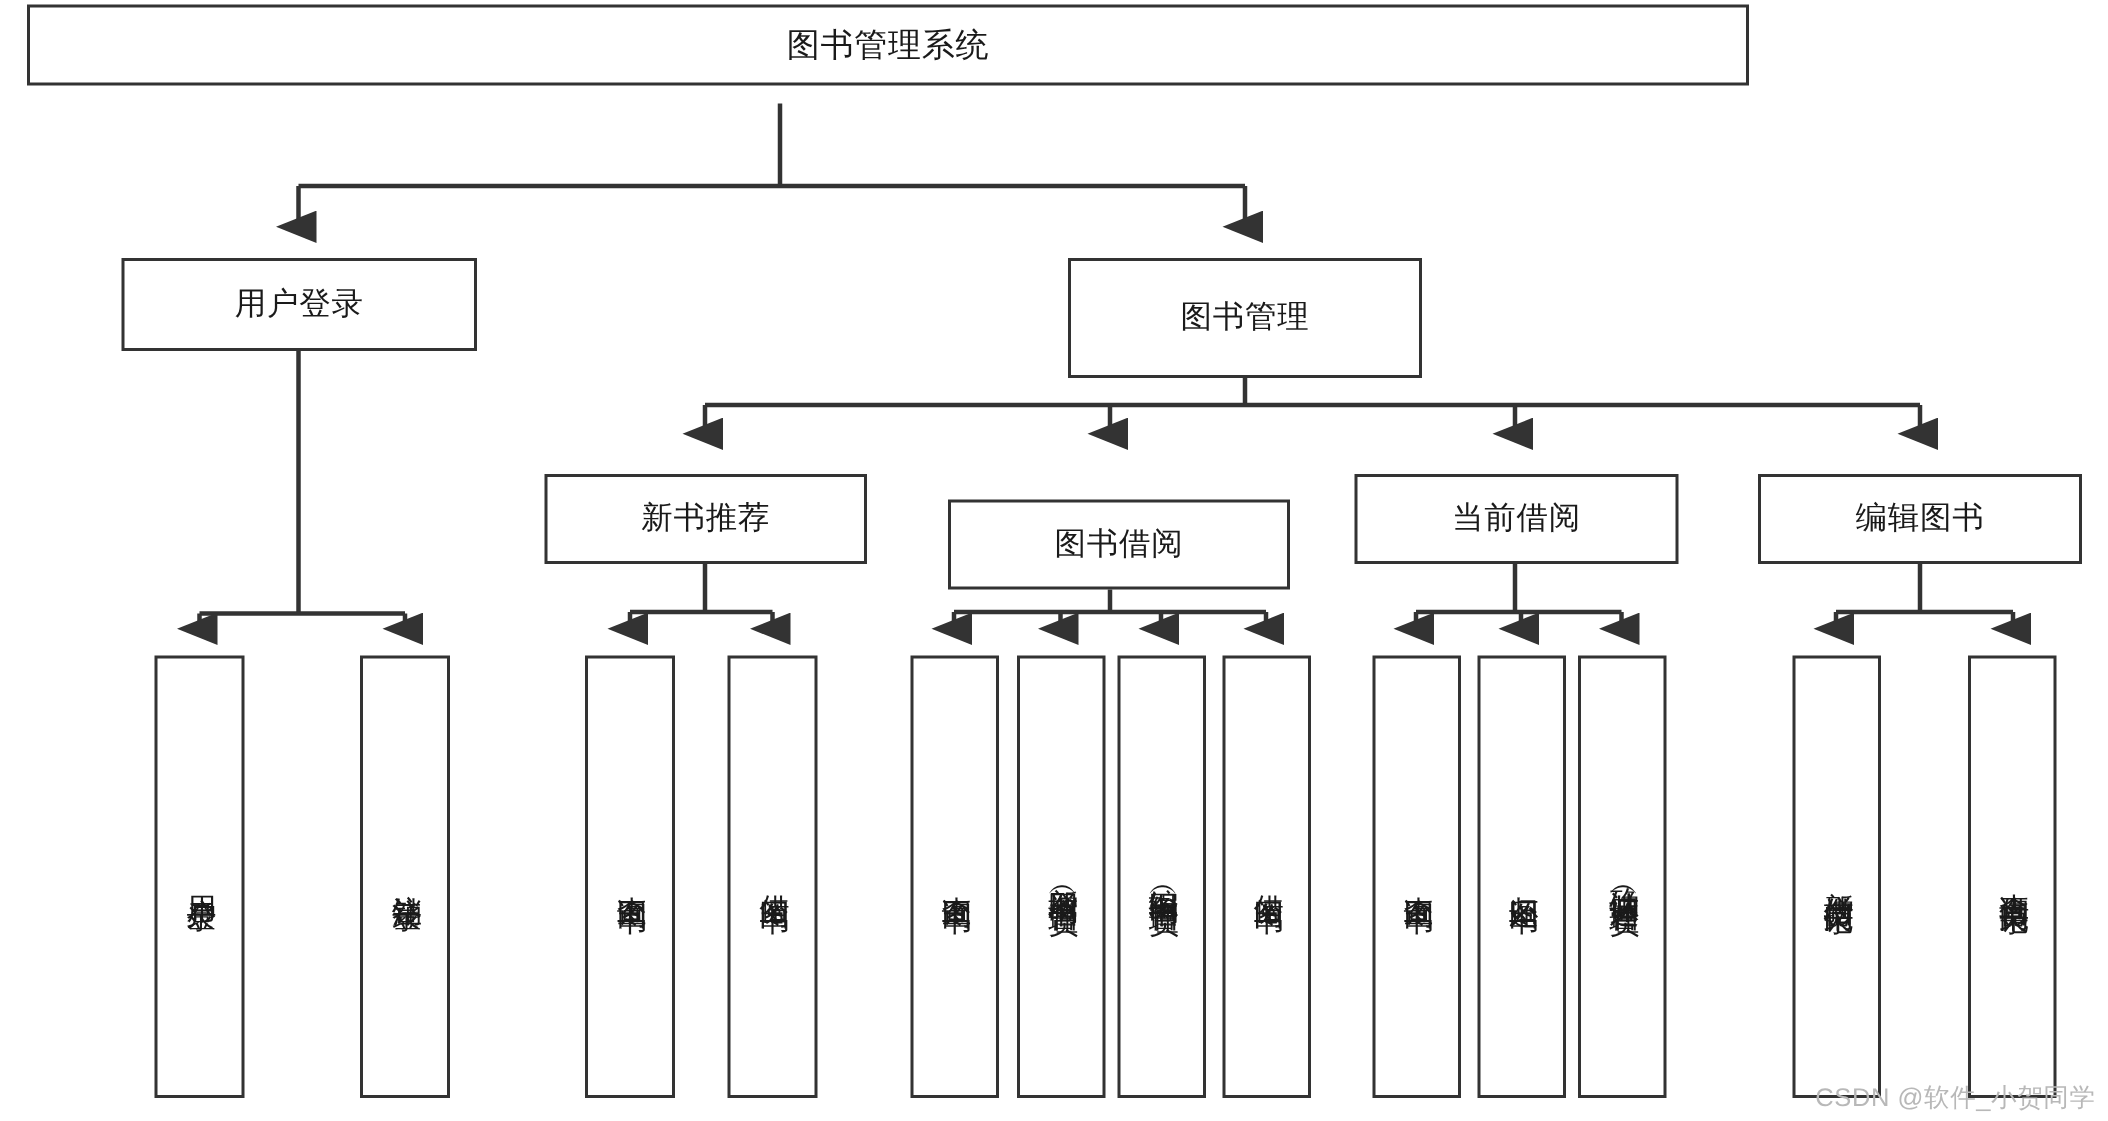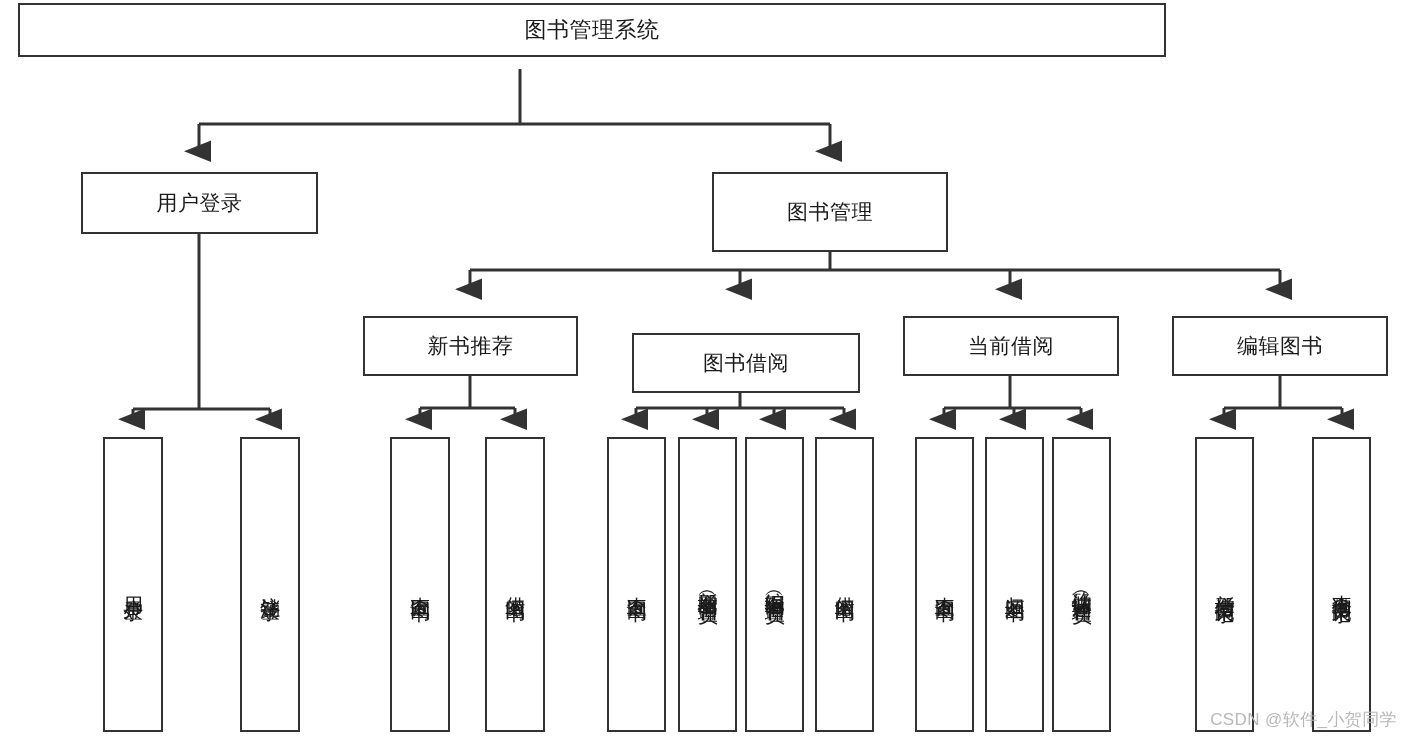--- a/index.html
+++ b/index.html
@@ -48,21 +48,21 @@
     writing-mode: vertical-rl;
     text-orientation: upright;
     white-space: normal;
     letter-spacing: 2px;
     font-size: 20px;
   }
   .node.root .label { font-size: 22px; }
   .watermark {
     position: absolute;
     right: 8px;
-    bottom: 16px;
+    bottom: 4px;
     font-size: 17px;
     color: #b8b8b8;
     white-space: nowrap;
     letter-spacing: 0.4px;
   }
 </style>
 </head>
 <body>
 
 <div id="diagram-root">

